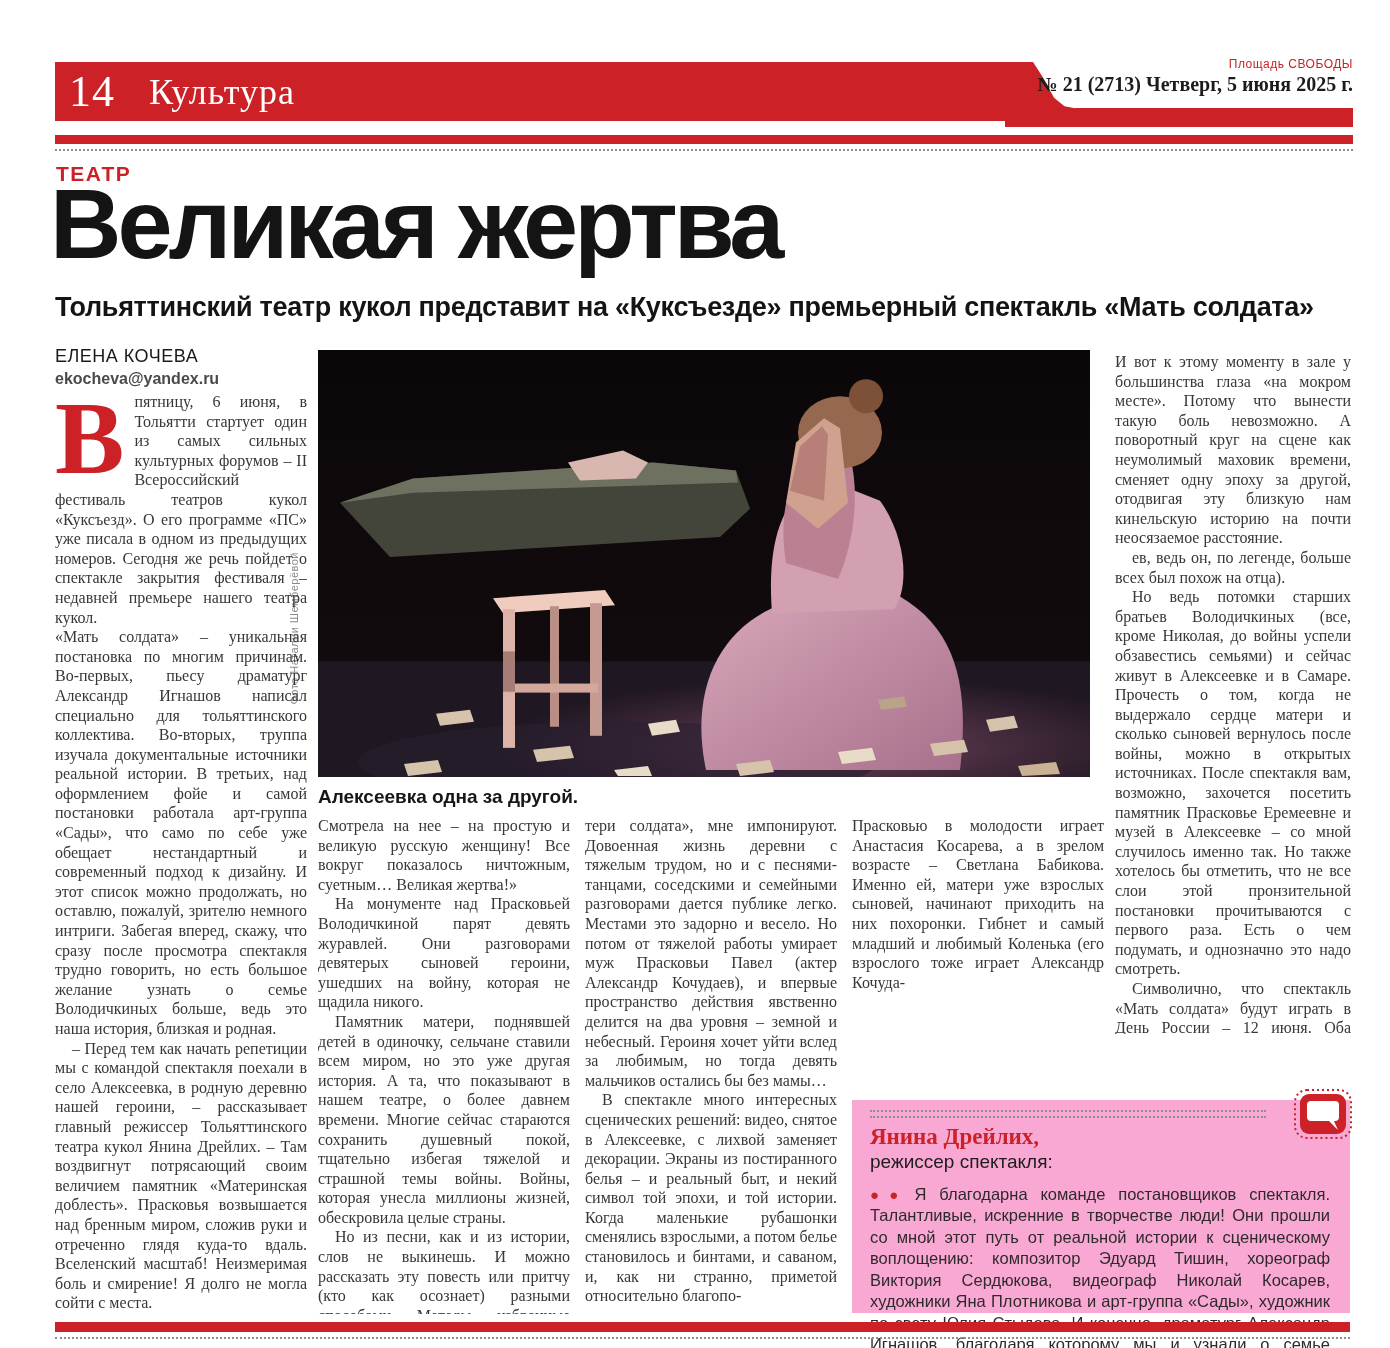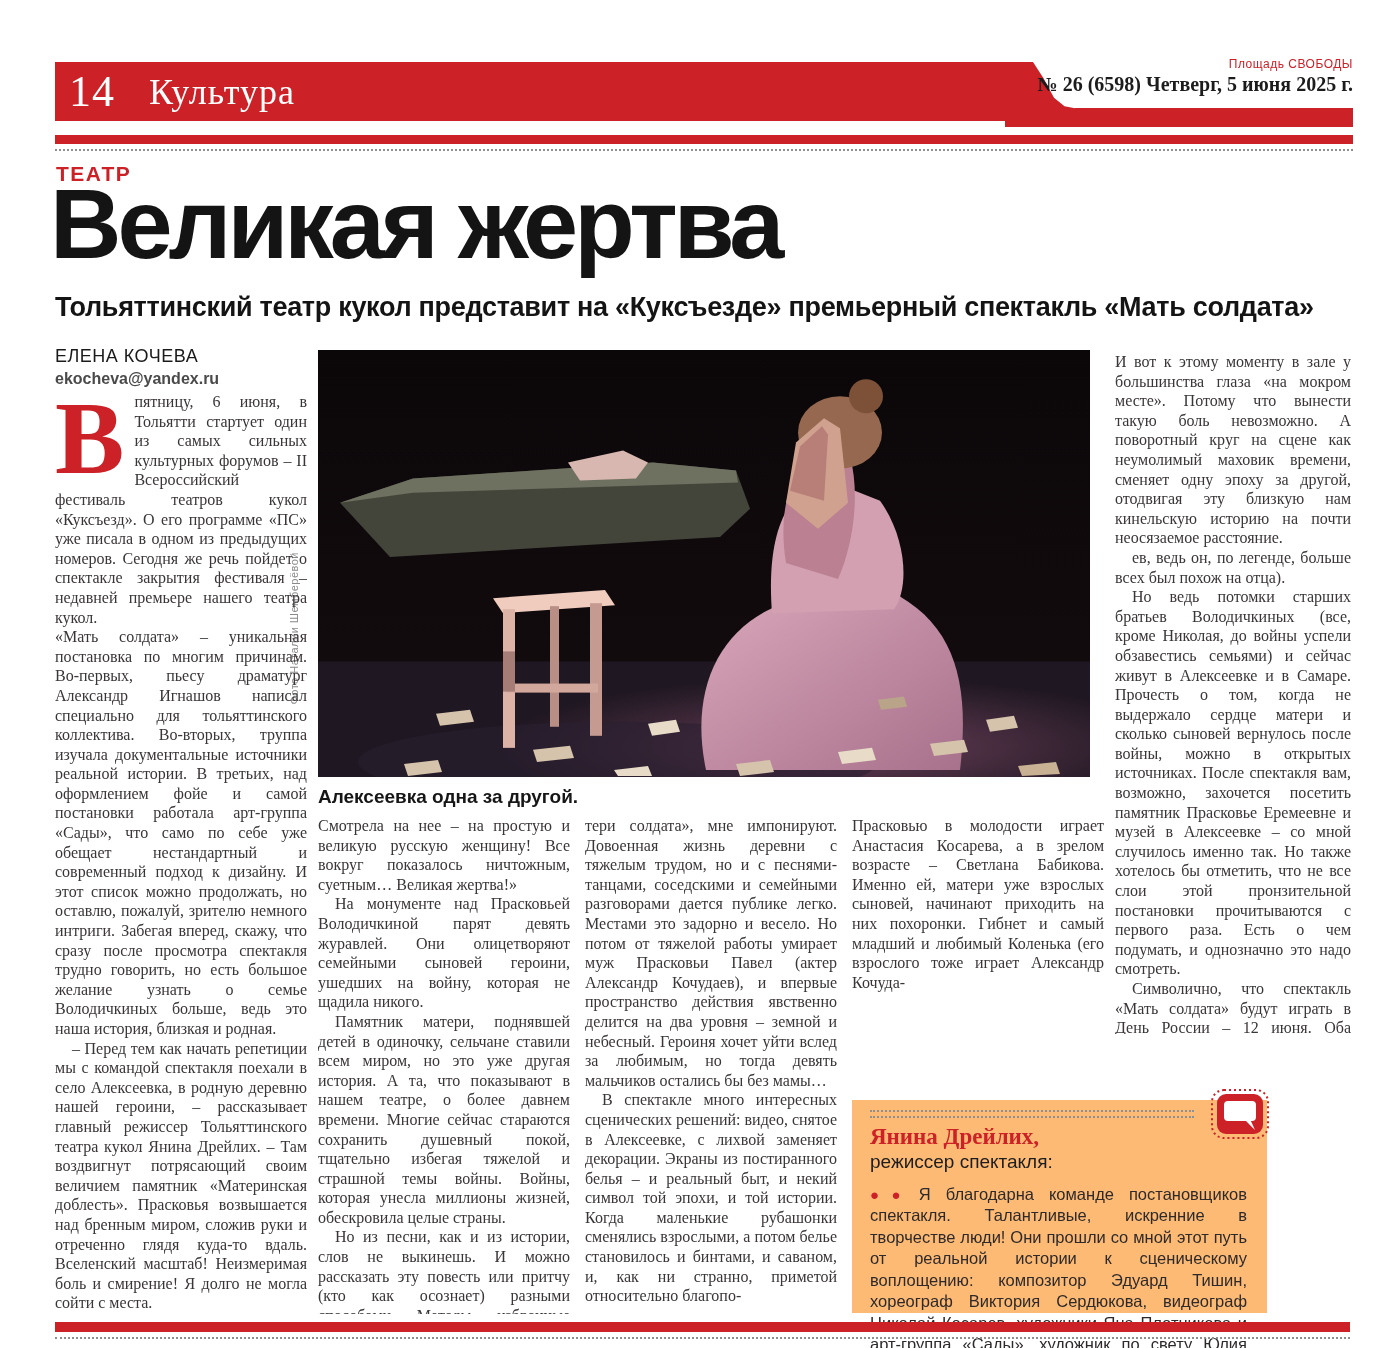--- a/index.html
+++ b/index.html
@@ -45,21 +45,21 @@
   .dropcap{float:left;font-family:"Liberation Serif",serif;font-weight:bold;font-size:104px;
     line-height:80px;color:#cb2127;margin:6px 10px 0 0;}
   
   .photo{position:absolute;left:318px;top:350px;width:772px;height:427px;background:#0d090b;}
   .photo svg{display:block;width:100%;height:100%;}
   .caption{position:absolute;left:318px;top:786px;font-family:"Liberation Sans",sans-serif;
     font-weight:bold;font-size:19px;color:#161616;}
   .credit{position:absolute;left:288px;top:552px;writing-mode:vertical-rl;transform:rotate(180deg);
     font-family:"Liberation Sans",sans-serif;font-size:11px;color:#8a8a8a;letter-spacing:.5px;}
   
-  .quote{position:absolute;left:852px;top:1100px;width:415px;height:213px;background:#fdba74;box-sizing:border-box;
+  .quote{position:absolute;left:852px;top:1100px;width:498px;height:213px;background:#f9a8d4;box-sizing:border-box;
     padding:10px 20px 14px 18px;}
   .qdots{width:86%;border-top:2px dotted #8f8f8f;margin-bottom:4px;}
   .qname{font-family:"Liberation Serif",serif;font-weight:bold;font-size:23px;color:#cb2127;margin-top:6px;}
   .qrole{font-family:"Liberation Sans",sans-serif;font-size:19px;color:#1d1d1d;margin-top:1px;}
   .qtext{margin-top:11px;font-family:"Liberation Sans",sans-serif;font-size:16.5px;line-height:1.3;
     color:#2e2a2b;text-align:justify;}
   .qbullets{color:#cb2127;font-size:15px;letter-spacing:2px;margin-right:6px;}
   .bubble{position:absolute;right:-3px;top:-12px;width:60px;height:56px;}
   
   .bbar{position:absolute;left:55px;top:1322px;width:1295px;height:10px;background:#cb2127;}
@@ -73,21 +73,21 @@
 <div class="ribbon">
   <div class="ribbon-main">
     <span class="pagenum">14</span>
     <span class="sectitle">Культура</span>
   </div>
   <div class="ribbon-curve"></div>
   <div class="ribbon-band"></div>
 </div>
 <div class="mastblock">
   <div class="masthead">Площадь СВОБОДЫ</div>
-  <div class="issueline">№ 26 (6598) Четверг, 5 июня 2025 г.</div>
+  <div class="issueline">№ 21 (2713) Четверг, 5 июня 2025 г.</div>
 </div>
 <div class="stripe"></div>
 <div class="hdotted"></div>
 
 <div class="rubric">ТЕАТР</div>
 <div class="headline">Великая жертва</div>
 <div class="subhead">Тольяттинский театр кукол представит на «Куксъезде» премьерный спектакль «Мать солдата»</div>
 <div class="byline">
   <div class="author">ЕЛЕНА КОЧЕВА</div>
   <div class="email">ekocheva@yandex.ru</div>
@@ -151,21 +151,21 @@
 </div>
 <div class="credit">Фото Наталии Шемберёвой</div>
 <div class="caption">Алексеевка одна за другой.</div>
 
 <div class="col" id="col1">
   <p class="para"><span class="dropcap">В</span><span>пятницу, 6 июня, в Тольятти стартует один из самых сильных культурных форумов – II Всероссийский фестиваль театров кукол «Куксъезд». О его программе «ПС» уже писала в одном из предыдущих номеров. Сегодня же речь пойдет о спектакле закрытия фестиваля – недавней премьере нашего театра кукол.</span></p>
   <span></span>
 <p class="para">«Мать солдата» – уникальная постановка по многим причинам. Во-первых, пьесу драматург Александр Игнашов написал специально для тольяттинского коллектива. Во-вторых, труппа изучала документальные источники реальной истории. В третьих, над оформлением фойе и самой постановки работала арт-группа «Сады», что само по себе уже обещает нестандартный и современный подход к дизайну. И этот список можно продолжать, но оставлю, пожалуй, зрителю немного интриги. Забегая вперед, скажу, что сразу после просмотра спектакля трудно говорить, но есть большое желание узнать о семье Володичкиных больше, ведь это наша история, близкая и родная.</p><p class="para">– Перед тем как начать репетиции мы с командой спектакля поехали в село Алексеевка, в родную деревню нашей героини, – рассказывает главный режиссер Тольяттинского театра кукол Янина Дрейлих. – Там воздвигнут потрясающий своим величием памятник «Материнская доблесть». Прасковья возвышается над бренным миром, сложив руки и отреченно глядя куда-то вдаль. Вселенский масштаб! Неизмеримая боль и смирение! Я долго не могла сойти с места.</p></div>
 <div class="col" id="col2">
     <p class="para">Смотрела на нее – на простую и великую русскую женщину! Все вокруг показалось ничтожным, суетным… Великая жертва!»</p>
-    <p class="para">На монументе над Прасковьей Володичкиной парят девять журавлей. Они олицетворяют семейными сыновей героини, ушедших на войну, которая не щадила никого.</p>
+    <p class="para">На монументе над Прасковьей Володичкиной парят девять журавлей. Они разговорами девятерых сыновей героини, ушедших на войну, которая не щадила никого.</p>
     <p class="para">Памятник матери, поднявшей детей в одиночку, сельчане ставили всем миром, но это уже другая история. А та, что показывают в нашем театре, о более давнем времени. Многие сейчас стараются сохранить душевный покой, тщательно избегая тяжелой и страшной темы войны. Войны, которая унесла миллионы жизней, обескровила целые страны.</p>
     <p class="para">Но из песни, как и из истории, слов не выкинешь. И можно рассказать эту повесть или притчу (кто как осознает) разными способами. Методы, избранные постановщиками «Ма-</p>
   </div>
 <div class="col" id="col3">
     <p class="para">тери солдата», мне импонируют. Довоенная жизнь деревни с тяжелым трудом, но и с песнями-танцами, соседскими и семейными разговорами дается публике легко. Местами это задорно и весело. Но потом от тяжелой работы умирает муж Прасковьи Павел (актер Александр Кочудаев), и впервые пространство действия явственно делится на два уровня – земной и небесный. Героиня хочет уйти вслед за любимым, но тогда девять мальчиков остались бы без мамы…</p>
     <p class="para">В спектакле много интересных сценических решений: видео, снятое в Алексеевке, с лихвой заменяет декорации. Экраны из постиранного белья – и реальный быт, и некий символ той эпохи, и той истории. Когда маленькие рубашонки сменялись взрослыми, а потом белье становилось и бинтами, и саваном, и, как ни странно, приметой относительно благопо-</p>
   </div>
 <div class="col" id="col4">
     <p class="para">Прасковью в молодости играет Анастасия Косарева, а в зрелом возрасте – Светлана Бабикова. Именно ей, матери уже взрослых сыновей, начинают приходить на них похоронки. Гибнет и самый младший и любимый Коленька (его взрослого тоже играет Александр Кочуда-</p>
   </div>

